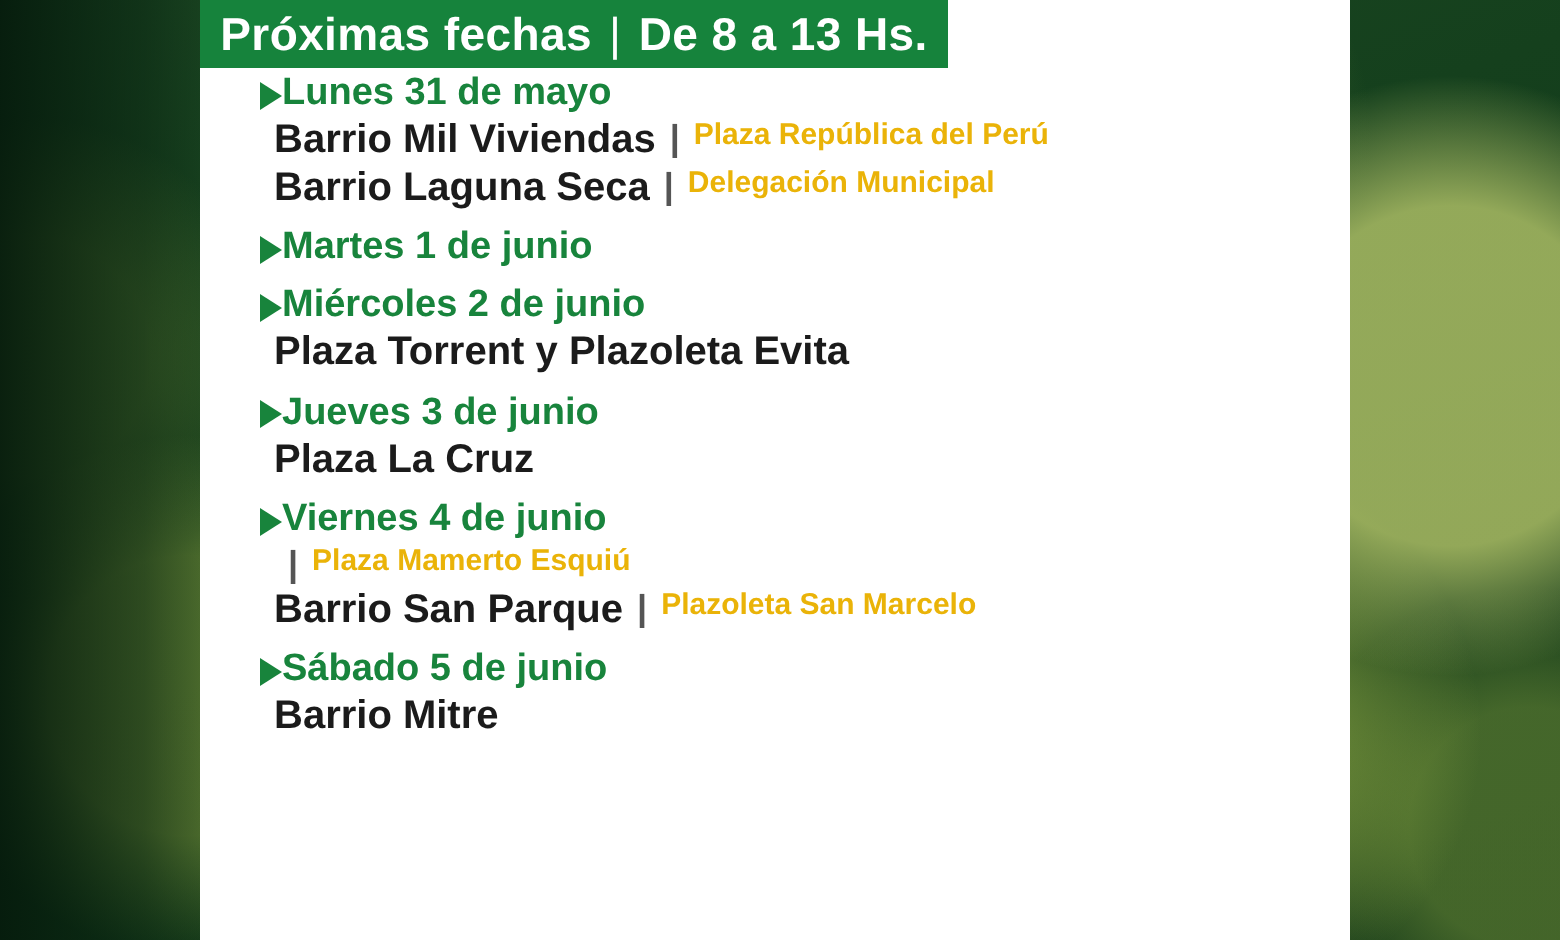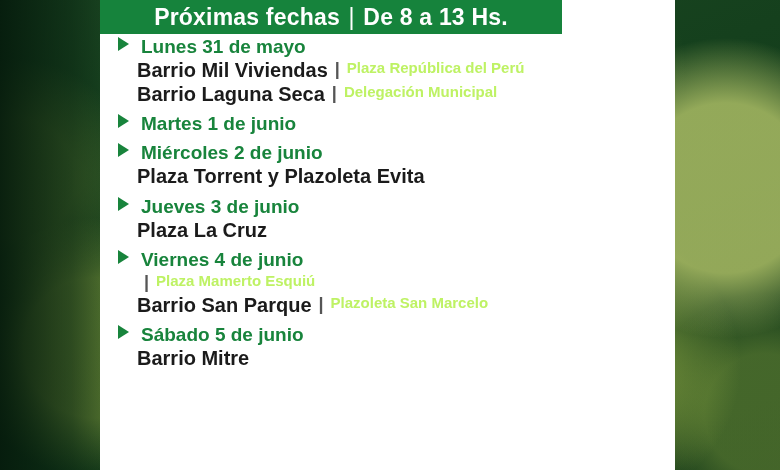--- a/index.html
+++ b/index.html
@@ -45,21 +45,21 @@
     left: 100px;
     top: 0;
     width: 575px;
     height: 470px;
     background: #ffffff;
   }
   .header {
     position: absolute;
     left: 100px;
     top: 0;
-    width: 462px;
+    width: 374px;
     height: 34px;
     background: #16833c;
     display: flex;
     align-items: center;
     justify-content: center;
     overflow: hidden;
   }
   .header-text {
     color: #ffffff;
     font-size: 23px;
@@ -76,22 +76,24 @@
     position: absolute;
     left: 118px;
     top: 36px;
     width: 470px;
   }
   .entry {
     margin-bottom: 7px;
   }
   .entry-head {
     display: flex;
-    gap: 12px;
+    align-items: center;
+    gap: 0;
     margin-bottom: 1px;
+    margin-left: 12px;
   }
   .arrow {
     width: 0;
     height: 0;
     border-left: 11px solid #18843c;
     border-top: 7px solid transparent;
     border-bottom: 7px solid transparent;
     flex: 0 0 auto;
     margin-top: 1px;
   }
@@ -112,21 +114,21 @@
   .place-main {
     color: #1b1b1b;
     font-size: 20px;
   }
   .place-div {
     color: #555555;
     font-size: 18px;
     padding: 0 7px;
   }
   .place-sub {
-    color: #bef264;
+    color: #eab308;
     font-size: 15px;
   }
 </style>
 </head>
 <body>
 
 <div class="poster">
   <div class="bg"></div>
   <div class="bg-dark-left"></div>
 

